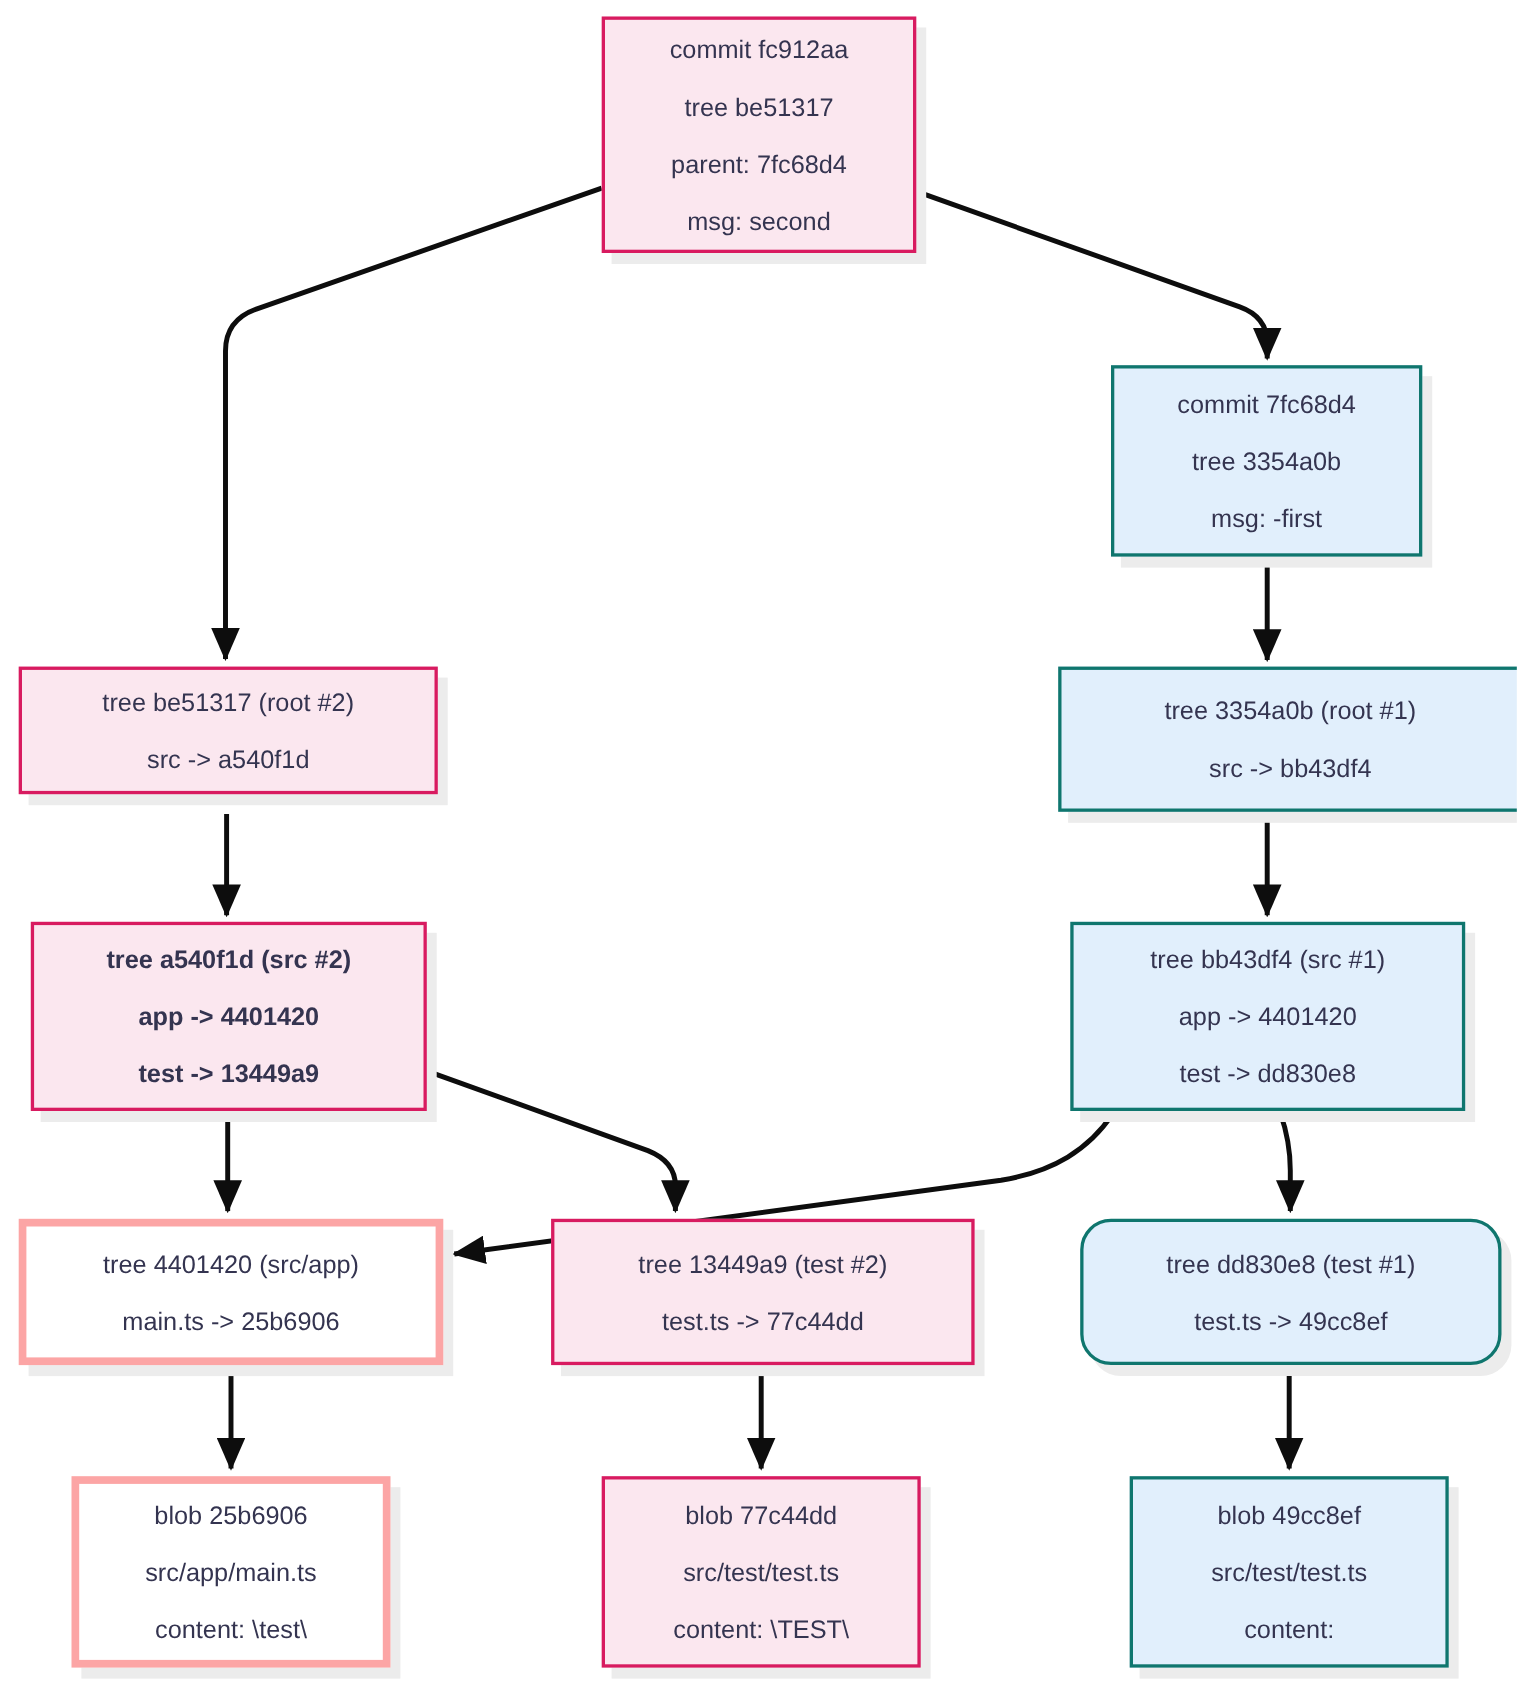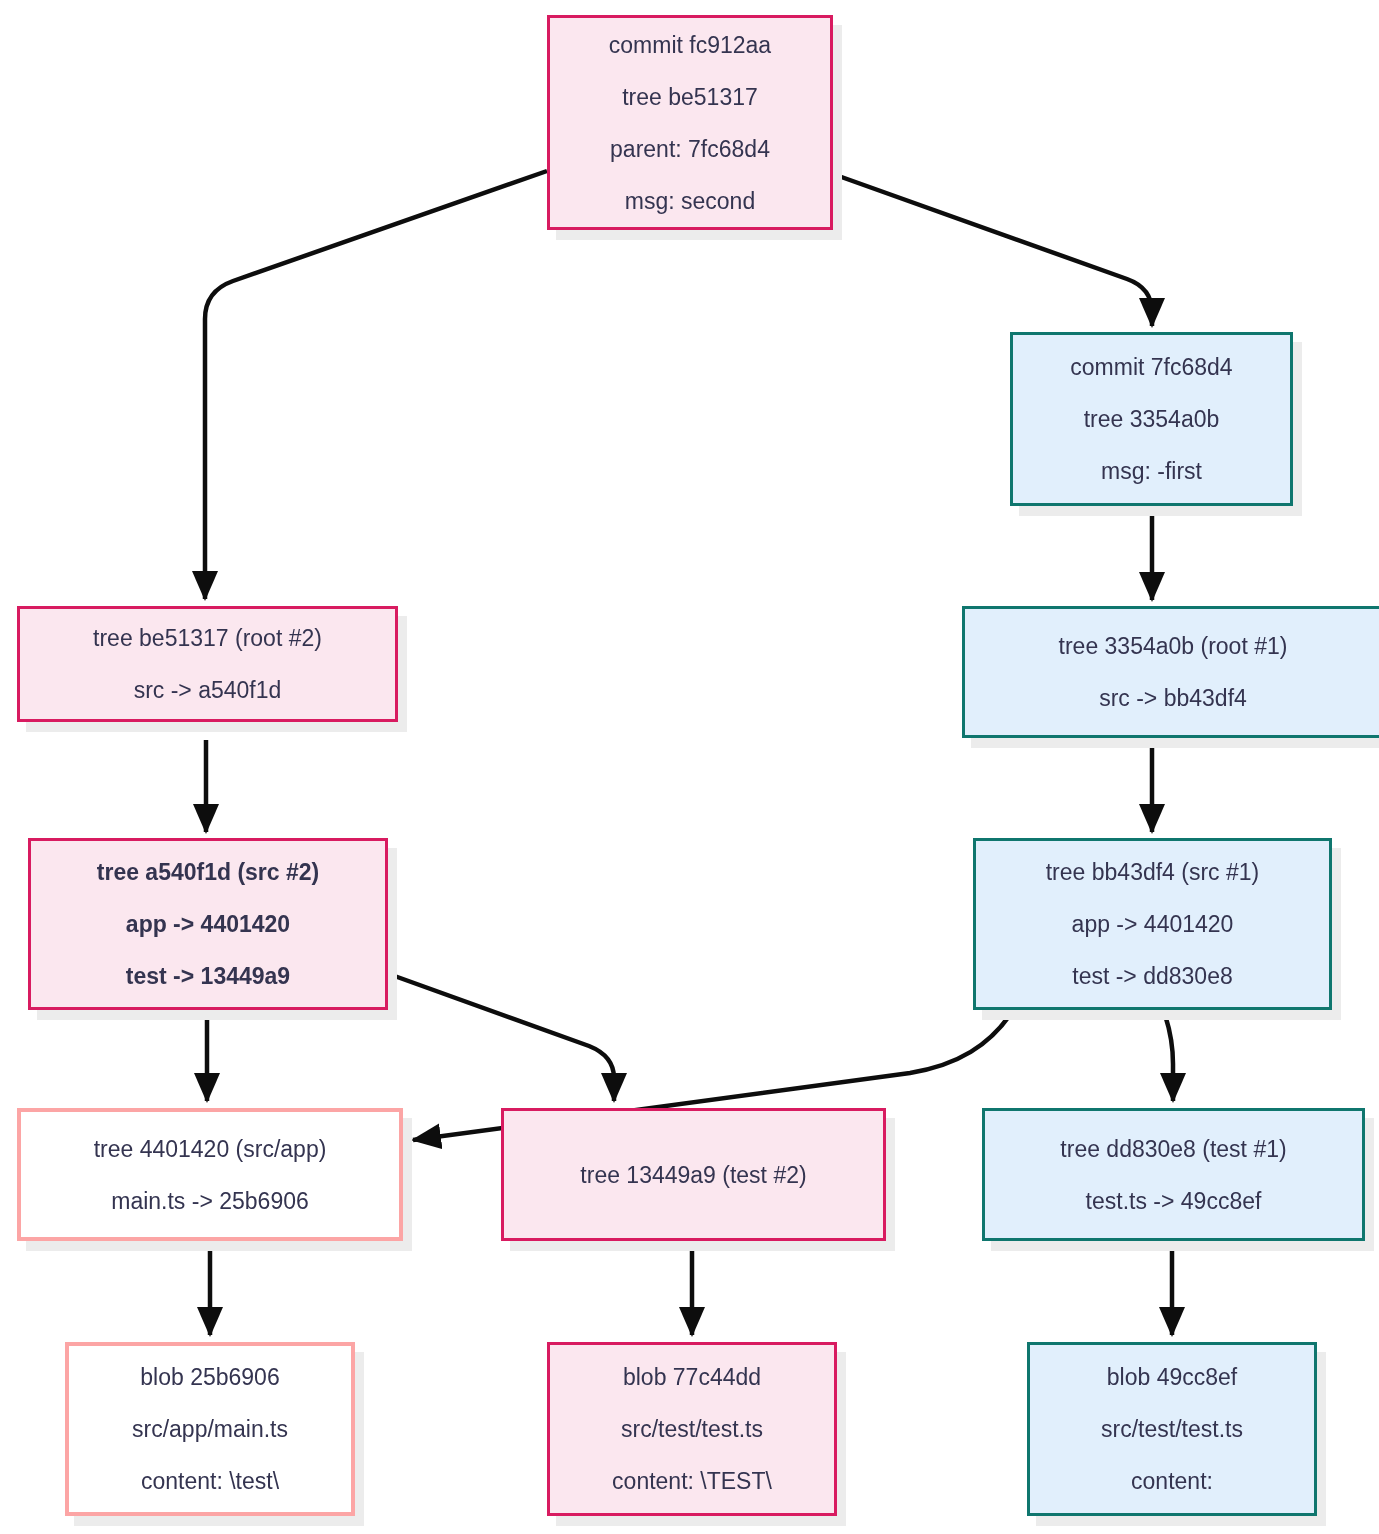--- a/index.html
+++ b/index.html
@@ -31,21 +31,21 @@
     text-align: center;
     box-sizing: border-box;
     font-size: 23px;
     line-height: 52px;
     color: #343450;
     box-shadow: 9px 10px 0 #ececec;
     background: #ffffff;
   }
   .node.pink  { background: #fbe7ef; border: 3px solid #d81b60; }
   .node.blue  { background: #e1effc; border: 3px solid #0f766e; }
-  .node.plain { background: #ffffff; border: 4px solid #fca5a5; }
+  .node.plain { background: #ffffff; border: 7px solid #fca5a5; }
   .ln { white-space: nowrap; }
 </style>
 </head>
 <body>
 
 <div class="canvas">
 
   <svg class="edges" viewBox="0 0 1379 1534">
     <defs>
       <marker id="ah" markerUnits="userSpaceOnUse" markerWidth="30" markerHeight="26" viewBox="0 0 30 26" refX="28" refY="13" orient="auto">
@@ -101,23 +101,24 @@
     <div class="ln">test -&gt; dd830e8</div>
   </div>
 
   <div class="node plain" style="left:17px; top:1108px; width:386px; height:133px;">
     <div class="ln">tree 4401420 (src/app)</div>
     <div class="ln">main.ts -&gt; 25b6906</div>
   </div>
 
   <div class="node pink" style="left:501px; top:1108px; width:385px; height:133px;">
     <div class="ln">tree 13449a9 (test #2)</div>
+    <div class="ln">test.ts -&gt; 77c44dd</div>
   </div>
 
-  <div class="node blue" style="left:982px; top:1108px; width:383px; height:133px;">
+  <div class="node blue" style="left:982px; top:1108px; width:383px; height:133px;border-radius:28px;">
     <div class="ln">tree dd830e8 (test #1)</div>
     <div class="ln">test.ts -&gt; 49cc8ef</div>
   </div>
 
   <div class="node plain" style="left:65px; top:1342px; width:290px; height:174px;">
     <div class="ln">blob 25b6906</div>
     <div class="ln">src/app/main.ts</div>
     <div class="ln">content: \test\</div>
   </div>
 

